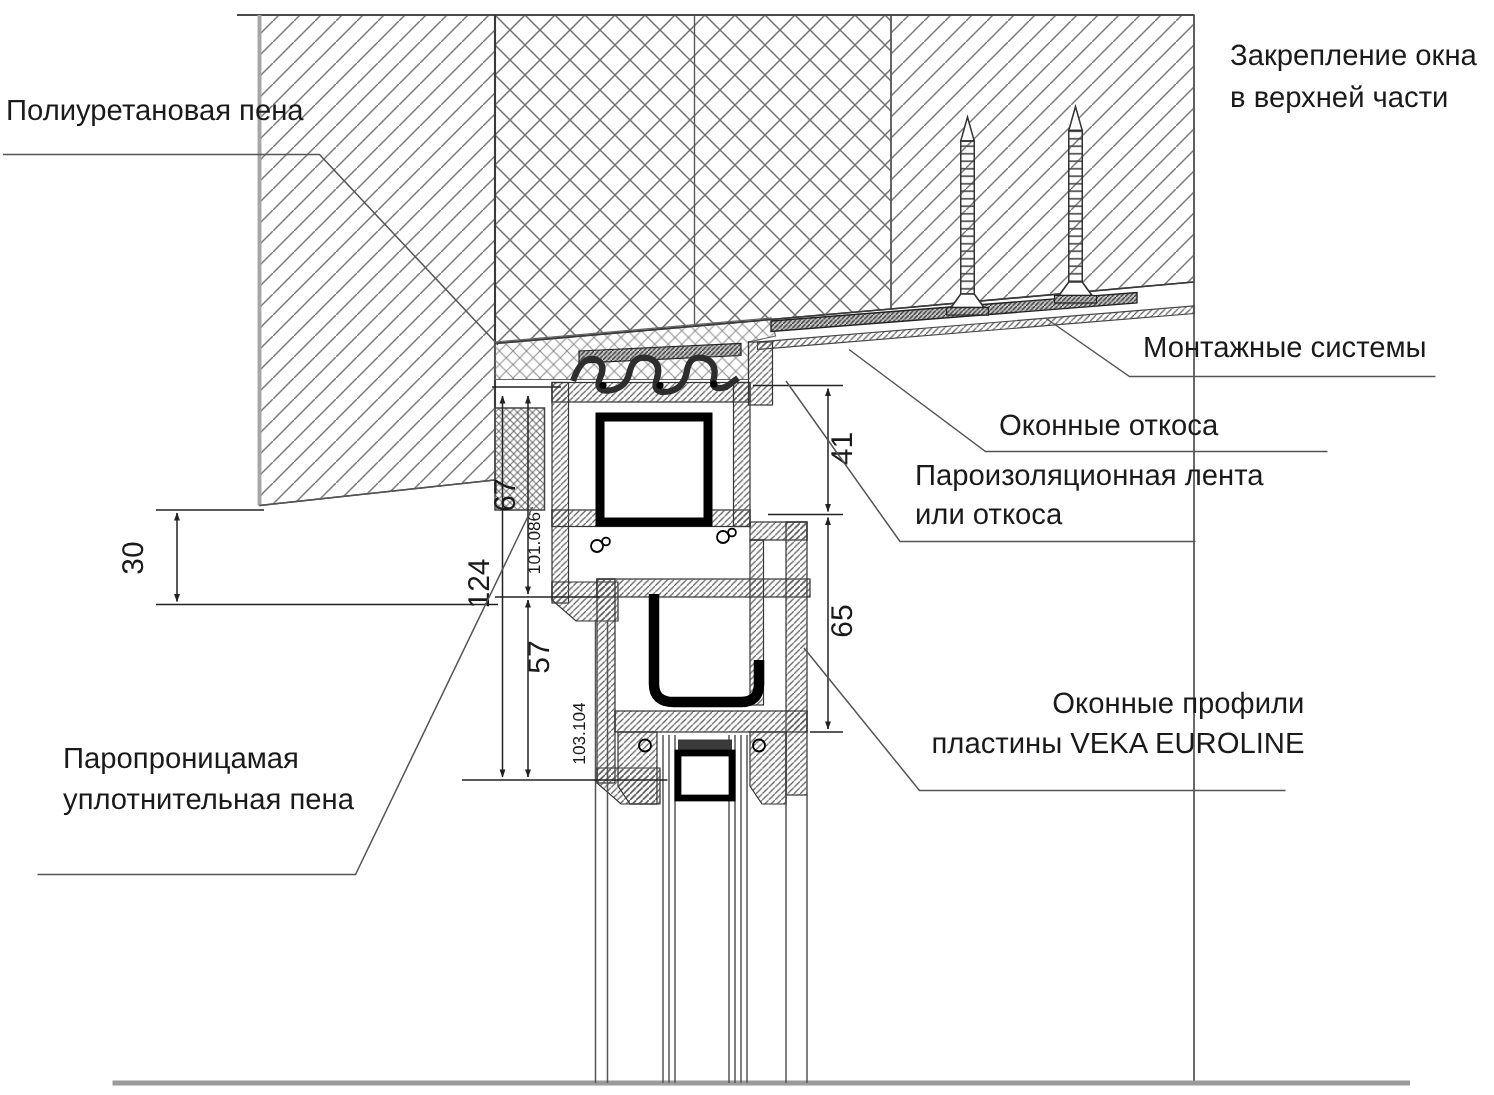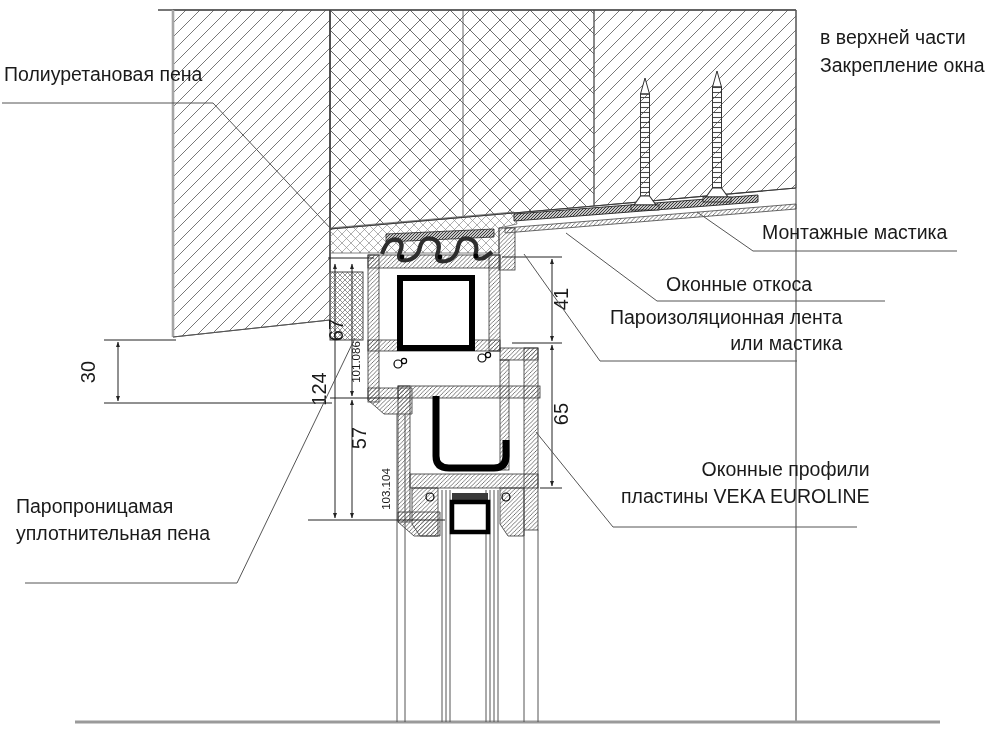--- a/index.html
+++ b/index.html
@@ -198,40 +198,40 @@
     <path d="M 857,527 L 613,527 L 536,432"></path>
     <path d="M 25,583 L 237,583 L 355,338"></path>
   </g>
 </svg>
 
 <div class="lbl" style="left:4px;top:61px;text-align:center;">
   <div>Полиуретановая пена</div>
 </div>
 
 <div class="lbl" style="left:820px;top:23px;line-height:28px;">
+  <div>Закрепление окна</div>
   <div>в верхней части</div>
-  <div>Закрепление окна</div>
 </div>
 
 <div class="lbl" style="left:762px;top:219px;">
-  <div>Монтажные мастика</div>
+  <div>Монтажные системы</div>
 </div>
 
 <div class="lbl" style="left:666px;top:271px;">
   <div>Оконные откоса</div>
 </div>
 
-<div class="lbl" style="left:610px;top:304px;line-height:26px;text-align:right;">
+<div class="lbl" style="left:610px;top:304px;line-height:26px;">
   <div>Пароизоляционная лента</div>
-  <div>или мастика</div>
+  <div>или откоса</div>
 </div>
 
 <div class="lbl" style="left:621px;top:456px;line-height:27px;text-align:right;">
   <div>Оконные профили</div>
   <div>пластины VEKA EUROLINE</div>
 </div>
 
-<div class="lbl" style="left:16px;top:493px;line-height:27px;">
+<div class="lbl" style="left:42px;top:493px;line-height:27px;">
   <div>Паропроницамая</div>
   <div>уплотнительная пена</div>
 </div>
 
 </div>
 
 </body></html>

